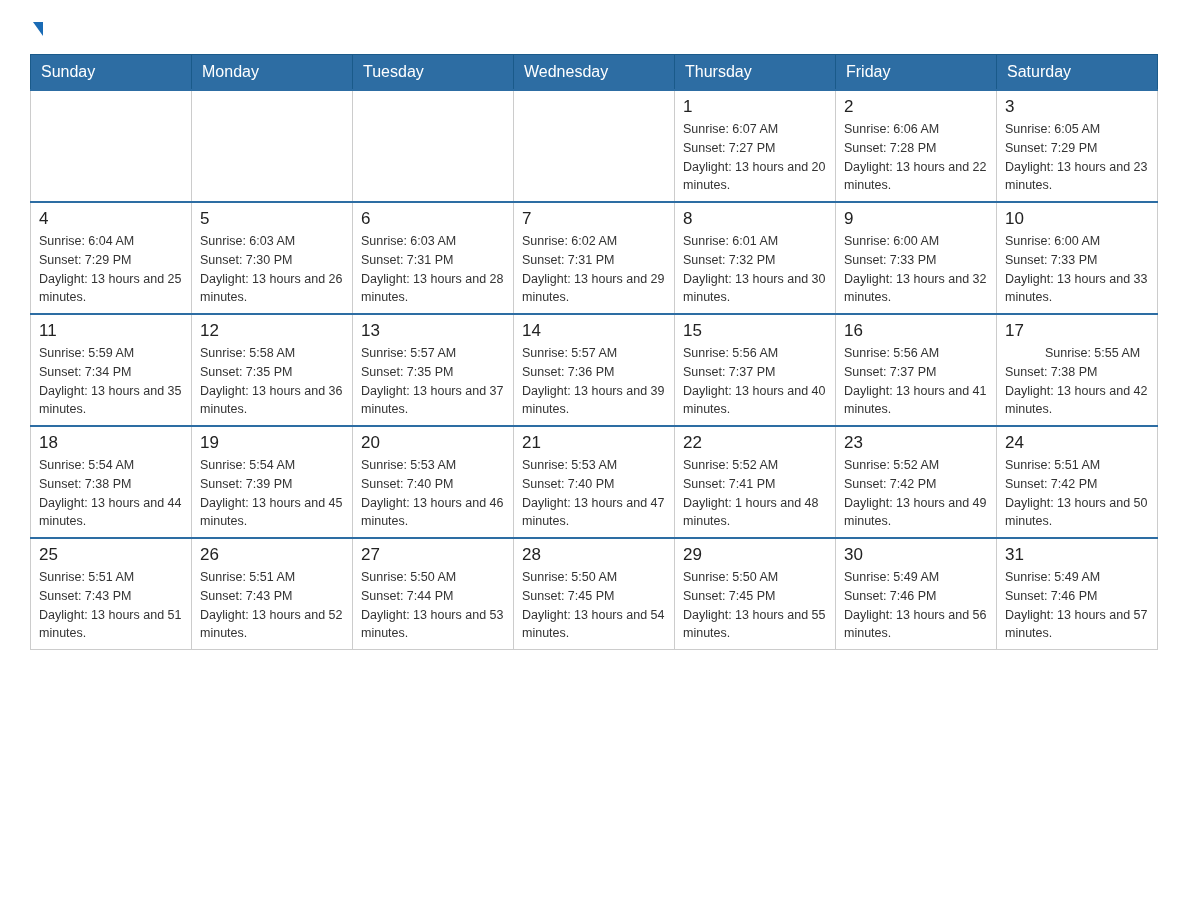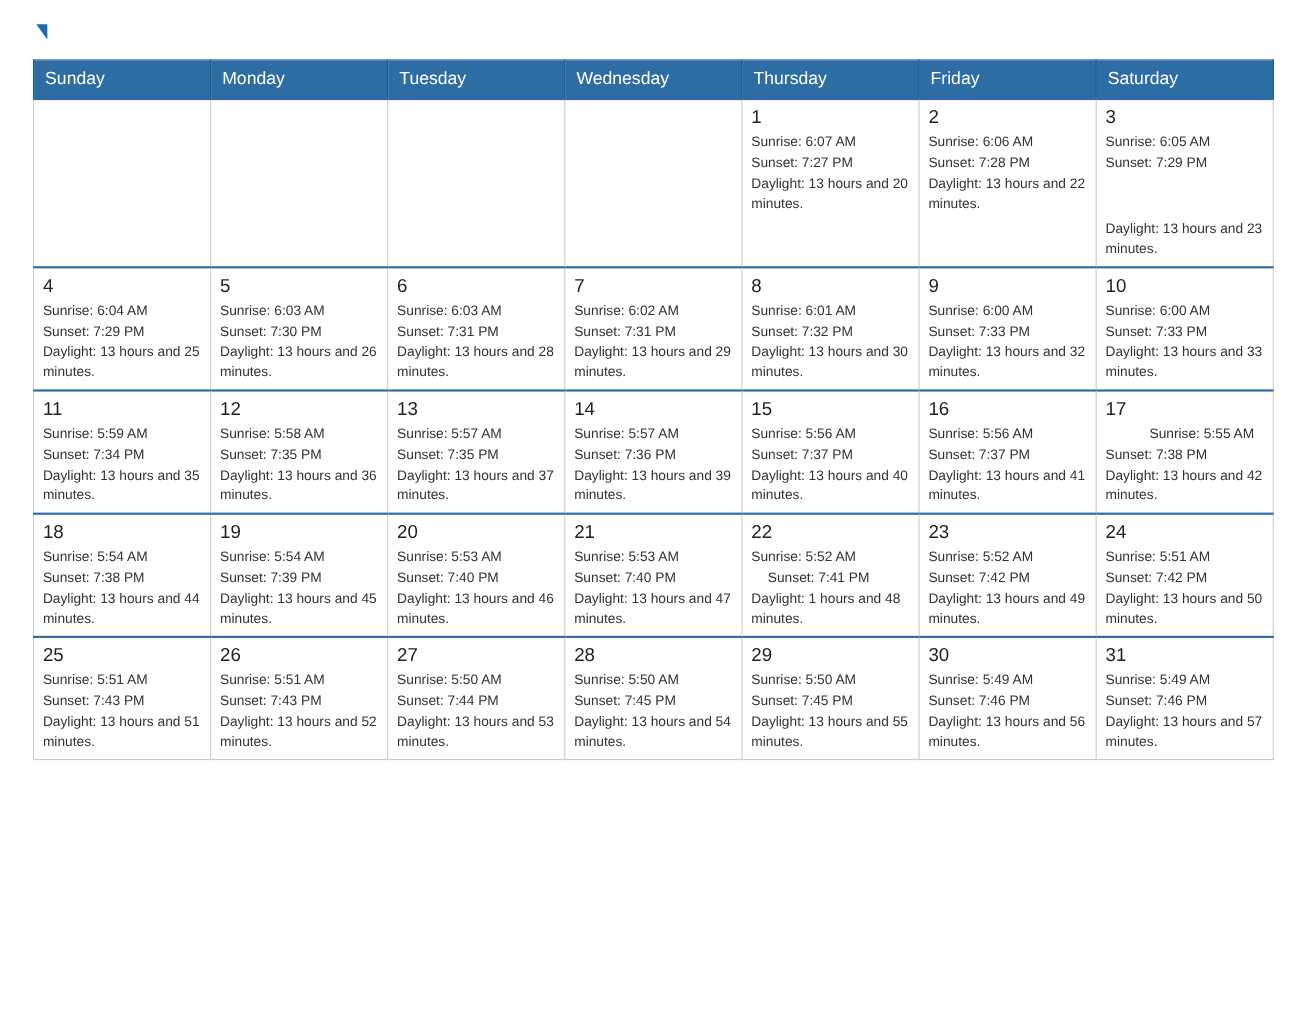--- a/index.html
+++ b/index.html
@@ -150,21 +150,21 @@
             <span style="display: block;">Sunrise: 6:06 AM</span>
             <span style="display: block;">Sunset: 7:28 PM</span>
             <span style="display: block;">Daylight: 13 hours and 22 minutes.</span>
           </div>
         </td>
         <td>
           <span class="day-number">3</span>
           <div class="day-info">
             <span style="display: block;">Sunrise: 6:05 AM</span>
             <span style="display: block;">Sunset: 7:29 PM</span>
-            <span style="display: block; margin-top: 41px;">Daylight: 13 hours and 23 minutes.</span>
+            <span style="display: block;">Daylight: 13 hours and 23 minutes.</span>
           </div>
         </td>
       </tr>
       <tr>
         <td>
           <span class="day-number">4</span>
           <div class="day-info">
             <span style="display: block;">Sunrise: 6:04 AM</span>
             <span style="display: block;">Sunset: 7:29 PM</span>
             <span style="display: block;">Daylight: 13 hours and 25 minutes.</span>
@@ -307,21 +307,21 @@
           <div class="day-info">
             <span style="display: block;">Sunrise: 5:53 AM</span>
             <span style="display: block;">Sunset: 7:40 PM</span>
             <span style="display: block;">Daylight: 13 hours and 47 minutes.</span>
           </div>
         </td>
         <td>
           <span class="day-number">22</span>
           <div class="day-info">
             <span style="display: block;">Sunrise: 5:52 AM</span>
-            <span style="display: block; margin-left: 15px;">Sunset: 7:41 PM</span>
+            <span style="display: block;">Sunset: 7:41 PM</span>
             <span style="display: block;">Daylight: 1 hours and 48 minutes.</span>
           </div>
         </td>
         <td>
           <span class="day-number">23</span>
           <div class="day-info">
             <span style="display: block;">Sunrise: 5:52 AM</span>
             <span style="display: block;">Sunset: 7:42 PM</span>
             <span style="display: block;">Daylight: 13 hours and 49 minutes.</span>
           </div>

